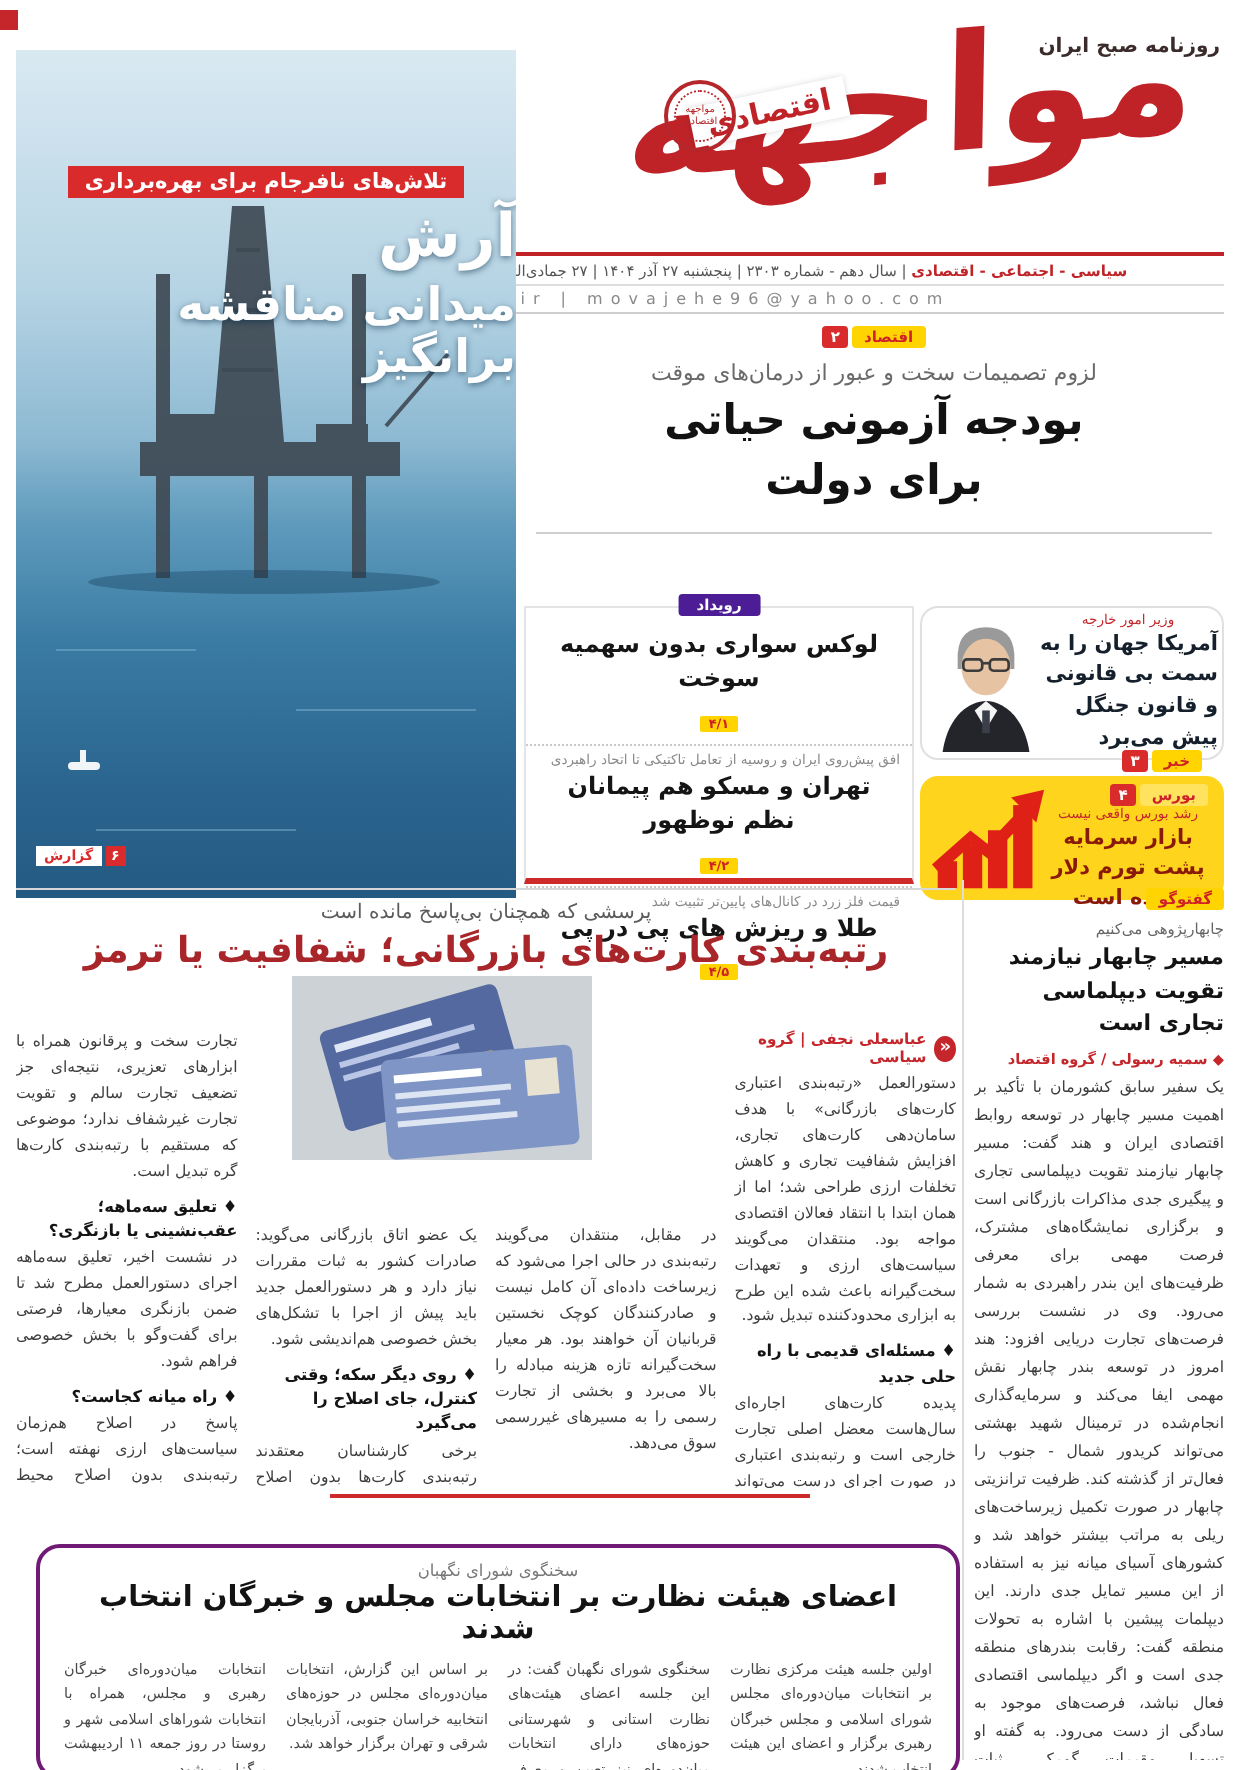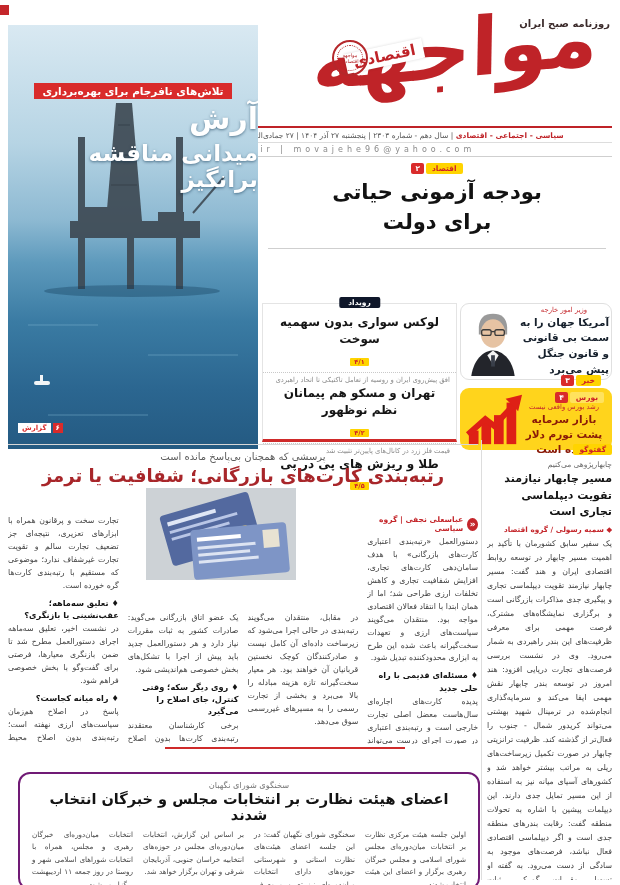--- a/index.html
+++ b/index.html
@@ -60,21 +60,21 @@
   .lead-kicker { font-size:11px; color:#6a6a6a; margin-top:5px; }
   .lead-title { font-size:21px; font-weight:900; color:#121212; line-height:1.45; margin-top:2px; }
   .lead-rule { border:none; border-top:1px solid #cfcfcf; margin:10px 6px 0; }
   
   .briefs {
     position:absolute; left:262px; top:303px; width:195px; height:139px;
     border:1px solid #e4e4e4; border-bottom:3px solid #cf2a2a; text-align:center; padding-top:7px;
   }
   .briefs .col-tag {
     position:absolute; top:-7px; right:50%; transform:translateX(50%);
-    background:#0f172a; color:#fff; font-size:7.5px; font-weight:bold; padding:1px 9px; border-radius:2px;
+    background:#4c1d95; color:#fff; font-size:7.5px; font-weight:bold; padding:1px 9px; border-radius:2px;
   }
   .brief-item { padding:3px 6px 4px; border-bottom:1px dotted #c9c9c9; }
   .brief-item:last-child { border-bottom:none; }
   .brief-kicker { font-size:6.8px; color:#8a8a8a; margin-bottom:1px;text-align:right; }
   .brief-title { font-size:12px; font-weight:900; color:#151515; line-height:1.45; }
   .brief-page { display:inline-block; background:#ffd400; color:#cf2127; font-size:6.5px; font-weight:bold; padding:0 4px; margin-top:1px; border-radius:1px; }
   
   .minister {
     position:absolute; left:460px; top:303px; width:152px; height:77px;
     border:1.5px solid #e0e0e0; border-radius:9px; background:#fff;
@@ -186,20 +186,21 @@
       <span class="num">۶</span>
       <span class="lbl">گزارش</span>
     </div>
   </div>
 
   <div class="lead">
     <span class="tagpill">
       <span class="lbl">اقتصاد</span>
       <span class="num">۲</span>
     </span>
+    <div class="lead-kicker">لزوم تصمیمات سخت و عبور از درمان‌های موقت</div>
     <div class="lead-title">
       <div>بودجه آزمونی حیاتی</div>
       <div>برای دولت</div>
     </div>
     <hr class="lead-rule">
   </div>
 
   <div class="briefs">
     <div class="col-tag">رویداد</div>
     <div class="brief-item">
@@ -287,21 +288,21 @@
         <div class="imgpad"></div>
         <p>در مقابل، منتقدان می‌گویند رتبه‌بندی در حالی اجرا می‌شود که زیرساخت داده‌ای آن کامل نیست و صادرکنندگان کوچک نخستین قربانیان آن خواهند بود. هر معیار سخت‌گیرانه تازه هزینه مبادله را بالا می‌برد و بخشی از تجارت رسمی را به مسیرهای غیررسمی سوق می‌دهد.</p>
       </div>
       <div class="fcol">
         <div class="imgpad"></div>
         <p>یک عضو اتاق بازرگانی می‌گوید: صادرات کشور به ثبات مقررات نیاز دارد و هر دستورالعمل جدید باید پیش از اجرا با تشکل‌های بخش خصوصی هم‌اندیشی شود.</p>
         <h4>♦ روی دیگر سکه؛ وقتی کنترل، جای اصلاح را می‌گیرد</h4>
         <p>برخی کارشناسان معتقدند رتبه‌بندی کارت‌ها بدون اصلاح ساختار ارزی تنها مشکل را جابه‌جا می‌کند و نظام رتبه‌بندی به جای مشوق، به قید تازه‌ای در کنار سیاست‌های ارزی تبدیل شده است.</p>
       </div>
       <div class="fcol">
-        <p>تجارت سخت و پرقانون همراه با ابزارهای تعزیری، نتیجه‌ای جز تضعیف تجارت سالم و تقویت تجارت غیرشفاف ندارد؛ موضوعی که مستقیم با رتبه‌بندی کارت‌ها گره خورده است.</p>
+        <p>تجارت سخت و پرقانون همراه با ابزارهای تعزیری، نتیجه‌ای جز تضعیف تجارت سالم و تقویت تجارت غیرشفاف ندارد؛ موضوعی که مستقیم با رتبه‌بندی کارت‌ها گره تبدیل است.</p>
         <h4>♦ تعلیق سه‌ماهه؛ عقب‌نشینی یا بازنگری؟</h4>
         <p>در نشست اخیر، تعلیق سه‌ماهه اجرای دستورالعمل مطرح شد تا ضمن بازنگری معیارها، فرصتی برای گفت‌وگو با بخش خصوصی فراهم شود.</p>
         <h4>♦ راه میانه کجاست؟</h4>
         <p>پاسخ در اصلاح هم‌زمان سیاست‌های ارزی نهفته است؛ رتبه‌بندی بدون اصلاح محیط کسب‌وکار تنها ترمز صادرات خواهد بود.</p>
       </div>
     </div>
     <div class="cards-photo">
       <svg width="150" height="92" viewBox="0 0 150 92">
         <rect width="150" height="92" fill="#cdd2d6"></rect>
         <g transform="rotate(-16 60 40)">

